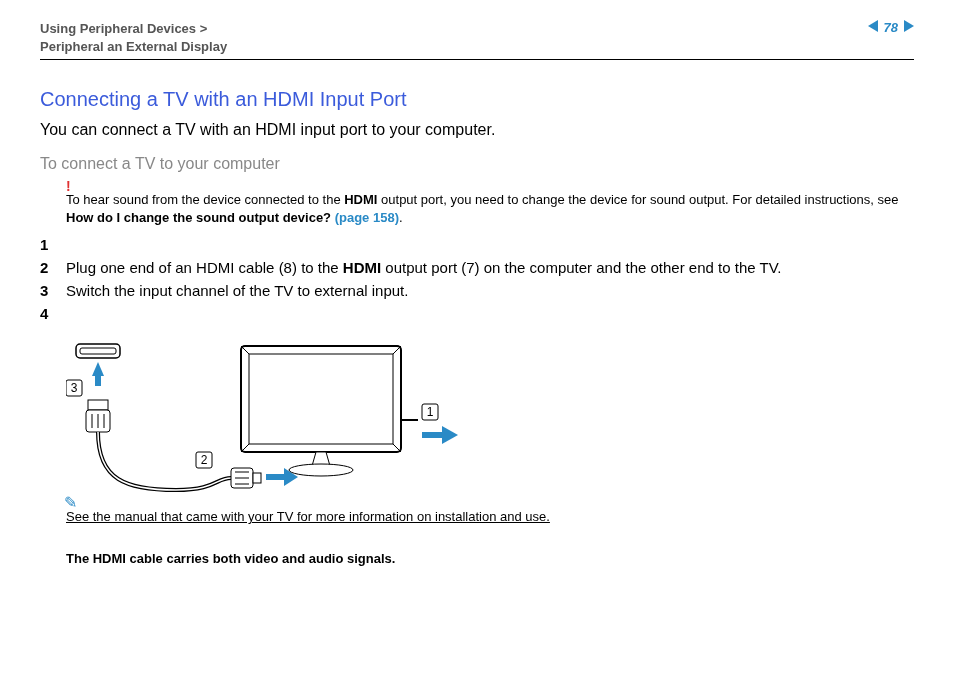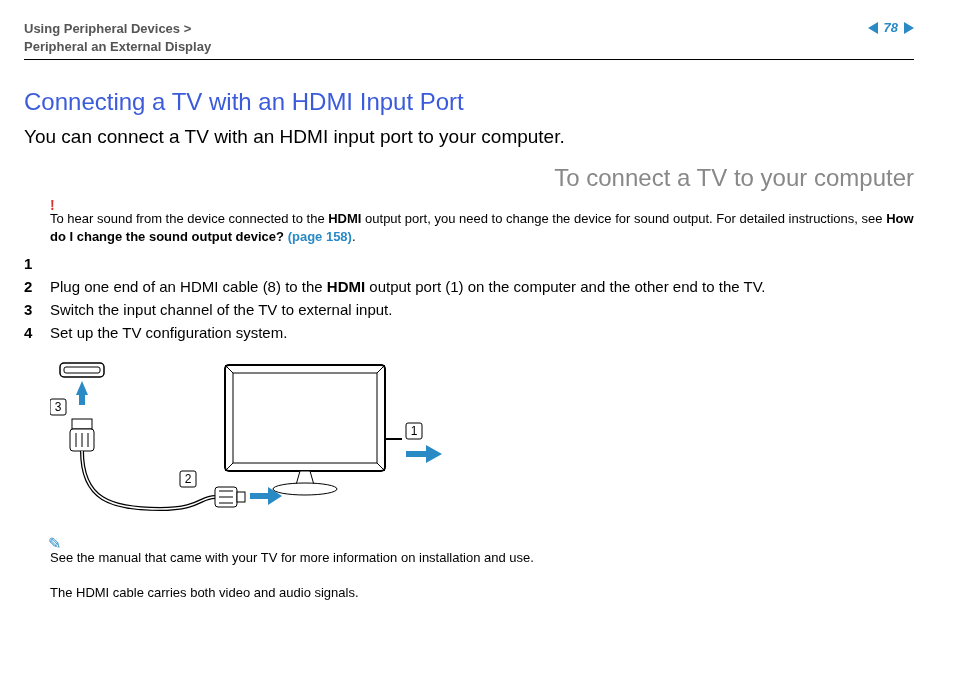--- a/index.html
+++ b/index.html
@@ -5,40 +5,40 @@
   html, body {
     margin: 0;
     padding: 0;
     width: 954px;
     height: 674px;
     font-family: Arial, Helvetica, sans-serif;
     color: #000;
     background: #fff;
   }
   .page {
-    padding: 20px 40px 30px 24px;
+    padding: 20px 40px 30px 40px;
     box-sizing: border-box;
   }
   .header {
     display: flex;
     justify-content: space-between;
     align-items: flex-start;
     border-bottom: 1px solid #000;
     padding-bottom: 4px;
     margin-bottom: 28px;
   }
   .breadcrumb {
     font-size: 13px;
     font-weight: bold;
     color: #555;
     line-height: 1.35;
   }
   .page-nav {
     display: flex;
-    align-items: center;
+    align-items: flex-start;
     gap: 6px;
   }
   .page-number {
     font-size: 13px;
     font-weight: bold;
     font-style: italic;
     color: #2a8ac6;
   }
   .nav-arrow {
     width: 0;
@@ -49,35 +49,34 @@
     border-top: 6px solid transparent;
     border-bottom: 6px solid transparent;
     border-right: 10px solid #2a8ac6;
   }
   .nav-next {
     border-top: 6px solid transparent;
     border-bottom: 6px solid transparent;
     border-left: 10px solid #2a8ac6;
   }
   h1 {
-    font-size: 24px;
+    font-size: 20px;
     font-weight: normal;
     color: #3b5bdb;
     margin: 0 0 10px 0;
   }
   .intro {
-    font-size: 19px;
+    font-size: 16px;
     margin: 0 0 16px 0;
   }
   h2 {
-    font-size: 24px;
+    font-size: 16px;
     font-weight: normal;
     color: #888;
     margin: 0 0 12px 0;
-    text-align: right;
   }
   .note-block {
     padding-left: 26px;
     position: relative;
     font-size: 13px;
     line-height: 1.35;
     margin-bottom: 10px;
   }
   .note-bang::before {
     content: "!";
@@ -94,21 +93,21 @@
   }
   .note-pencil::before {
     content: "✎";
     color: #2a8ac6;
     position: absolute;
     left: 24px;
     top: -16px;
     font-size: 16px;
   }
   .note-pencil {
-    margin-top: 22px;
+    text-decoration: underline;
   }
   .xref {
     color: #2a8ac6;
     font-weight: bold;
     text-align: right;
   }
   ol.steps {
     list-style: none;
     padding: 0;
     margin: 0 0 10px 0;
@@ -125,21 +124,22 @@
     flex-shrink: 0;
   }
   .diagram {
     margin: 8px 0 4px 26px;
     width: 400px;
     height: 160px;
   }
   .plain {
     font-size: 13px;
     padding-left: 26px;
-    margin-top: 18px;
+    margin-top: 25px;
+    font-weight: bold;
   }
 </style>
 </head>
 <body>
 
 <div class="page">
 
   <div class="header">
     <div class="breadcrumb">
       <span>Using Peripheral Devices &gt;</span><br>
@@ -159,29 +159,28 @@
   <div class="note-block note-bang">
     <span>To hear sound from the device connected to the </span><b>HDMI</b><span> output port, you need to change the device for sound output. For detailed instructions, see </span><b>How do I change the sound output device? </b><span class="xref">(page 158)</span><span>.</span>
   </div>
 
   <ol class="steps">
     <li>
       <span class="step-num">1</span>
     </li>
     <li>
       <span class="step-num">2</span>
-      <span><span>Plug one end of an HDMI cable (8) to the </span><b>HDMI</b><span> output port (1) on the computer and the other end to the TV.</span></span>
+      <span><span>Plug one end of an HDMI cable (8) to the </span><b>HDMI</b><span> output port (7) on the computer and the other end to the TV.</span></span>
     </li>
     <li>
       <span class="step-num">3</span>
       <span><span>Switch the input channel of the TV to external input.</span><b></b><span></span></span>
     </li>
     <li>
       <span class="step-num">4</span>
-      <span><span>Set up the TV configuration system.</span><b></b><span></span></span>
     </li>
   </ol>
 
   <svg class="diagram" viewBox="0 0 400 160">
 
     <rect x="10" y="4" width="44" height="14" rx="4" fill="#fff" stroke="#000" stroke-width="1.5"></rect>
     <rect x="14" y="8" width="36" height="6" rx="2" fill="none" stroke="#000" stroke-width="1"></rect>
 
     <polygon points="32,22 26,36 38,36" fill="#2a8ac6"></polygon>
     <rect x="29" y="34" width="6" height="12" fill="#2a8ac6"></rect>

